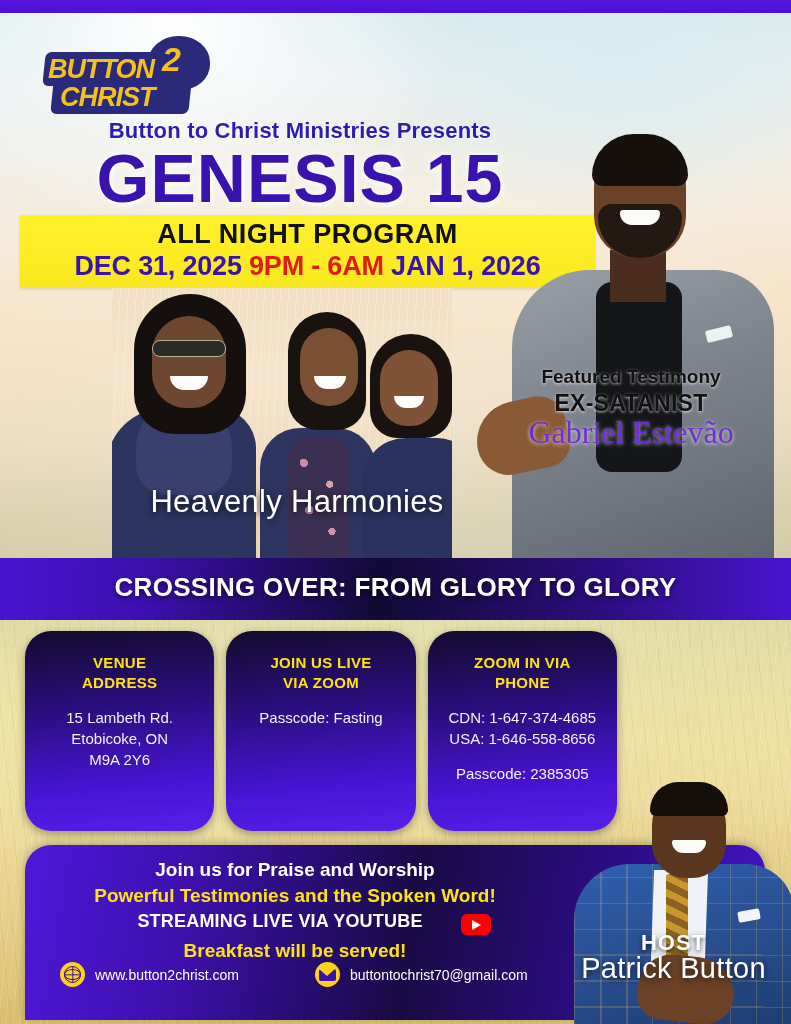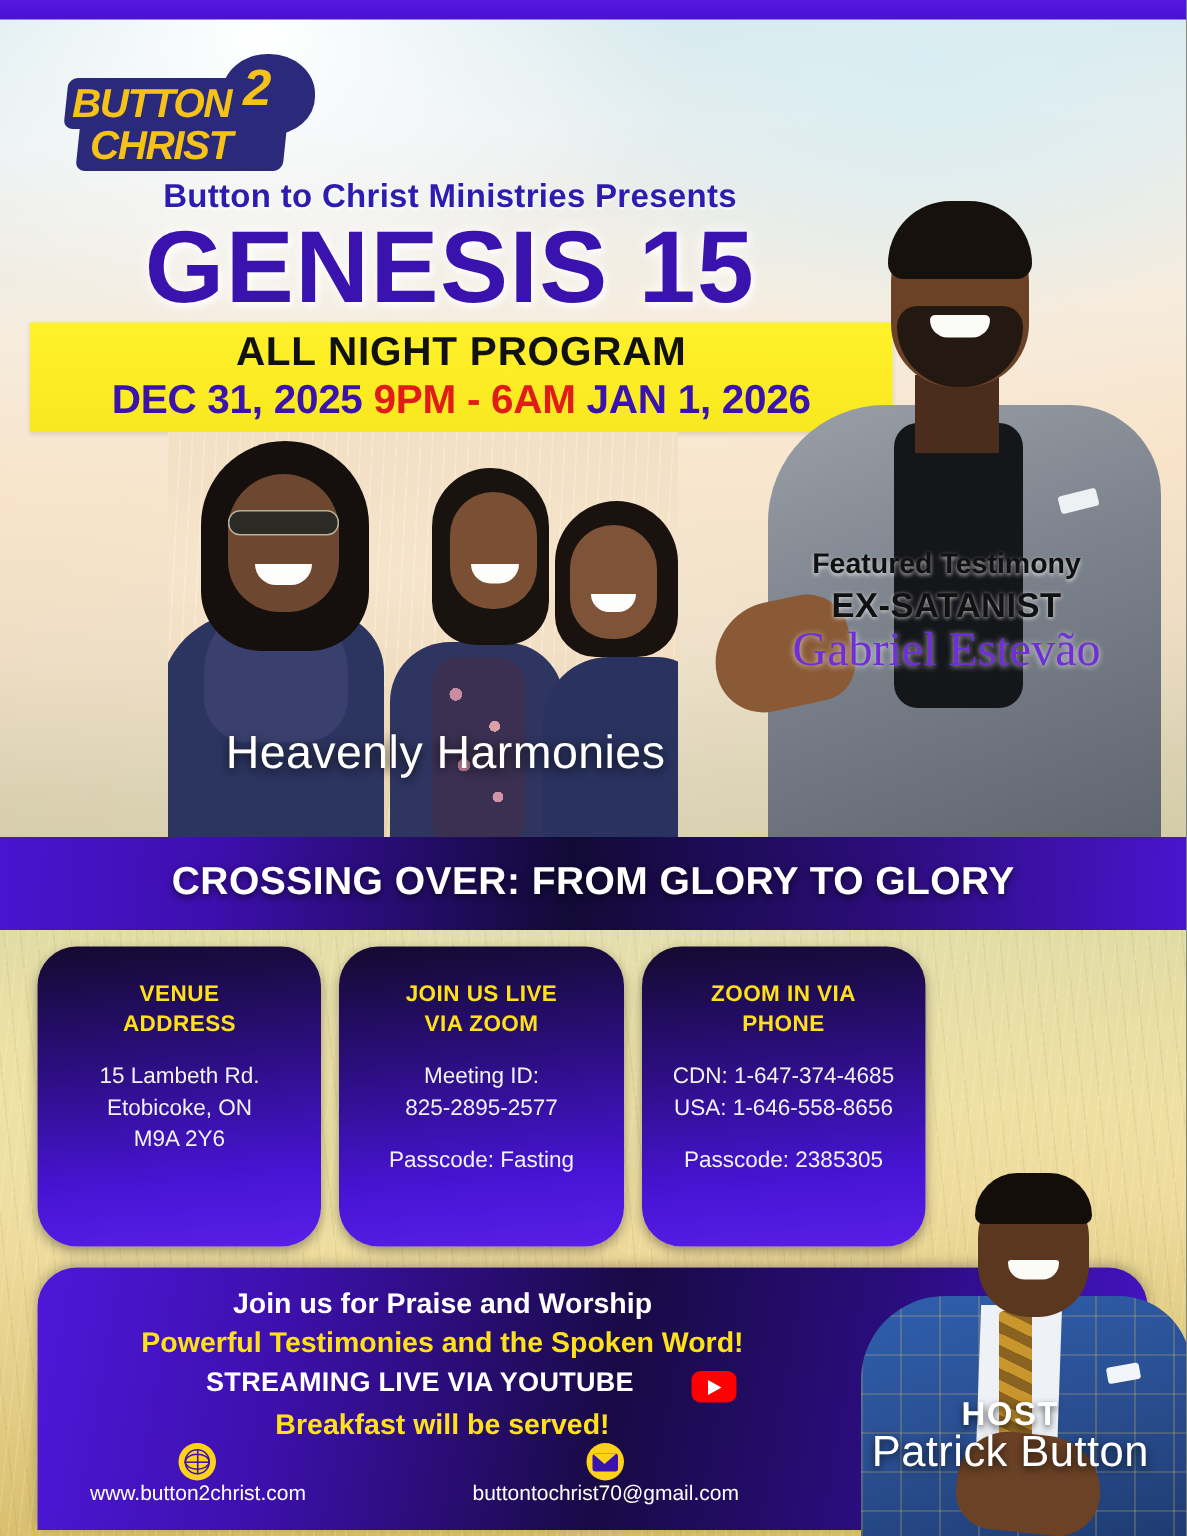--- a/index.html
+++ b/index.html
@@ -239,21 +239,21 @@
     position:absolute;left:461px;top:914px;width:30px;height:21px;
     background:#f00;border-radius:6px;
   }
   .yt-icon .tri{
     position:absolute;left:11px;top:5.5px;width:0;height:0;
     border-left:9px solid #fff;border-top:5px solid transparent;border-bottom:5px solid transparent;
   }
 
   
   .contact-row{position:absolute;left:55px;top:962px;width:500px;height:34px;}
-  .ci{position:absolute;display:flex;align-items:center;flex-direction:column;}
+  .ci{position:absolute;display:flex;align-items:center;gap:10px;}
   .ci.web{left:5px;top:0;}
   .ci.mail{left:260px;top:0;}
   .dot{
     width:25px;height:25px;border-radius:50%;background:#ffd21a;
     position:relative;flex:none;
   }
   .globe-lines{position:absolute;inset:4px;border:1.4px solid #3a12ae;border-radius:50%;}
   .globe-lines:before{content:"";position:absolute;left:50%;top:-1px;bottom:-1px;width:1.4px;background:#3a12ae;transform:translateX(-50%);}
   .globe-lines:after{content:"";position:absolute;top:50%;left:-1px;right:-1px;height:1.4px;background:#3a12ae;transform:translateY(-50%);}
   .globe-o{position:absolute;left:4px;top:7px;width:17px;height:11px;border:1.3px solid #3a12ae;border-radius:50%;}
@@ -377,24 +377,20 @@
         <div>Etobicoke, ON</div>
         <div>M9A 2Y6</div>
       </div>
     </div>
 
     <div class="card">
       <div class="ch">
         <div>JOIN US LIVE</div>
         <div>VIA ZOOM</div>
       </div>
-      <div class="cb">
-        <div>Meeting ID:</div>
-        <div>825-2895-2577</div>
-      </div>
       <div class="cb2">Passcode: Fasting</div>
     </div>
 
     <div class="card">
       <div class="ch">
         <div>ZOOM IN VIA</div>
         <div>PHONE</div>
       </div>
       <div class="cb">
         <div>CDN: 1-647-374-4685</div>

